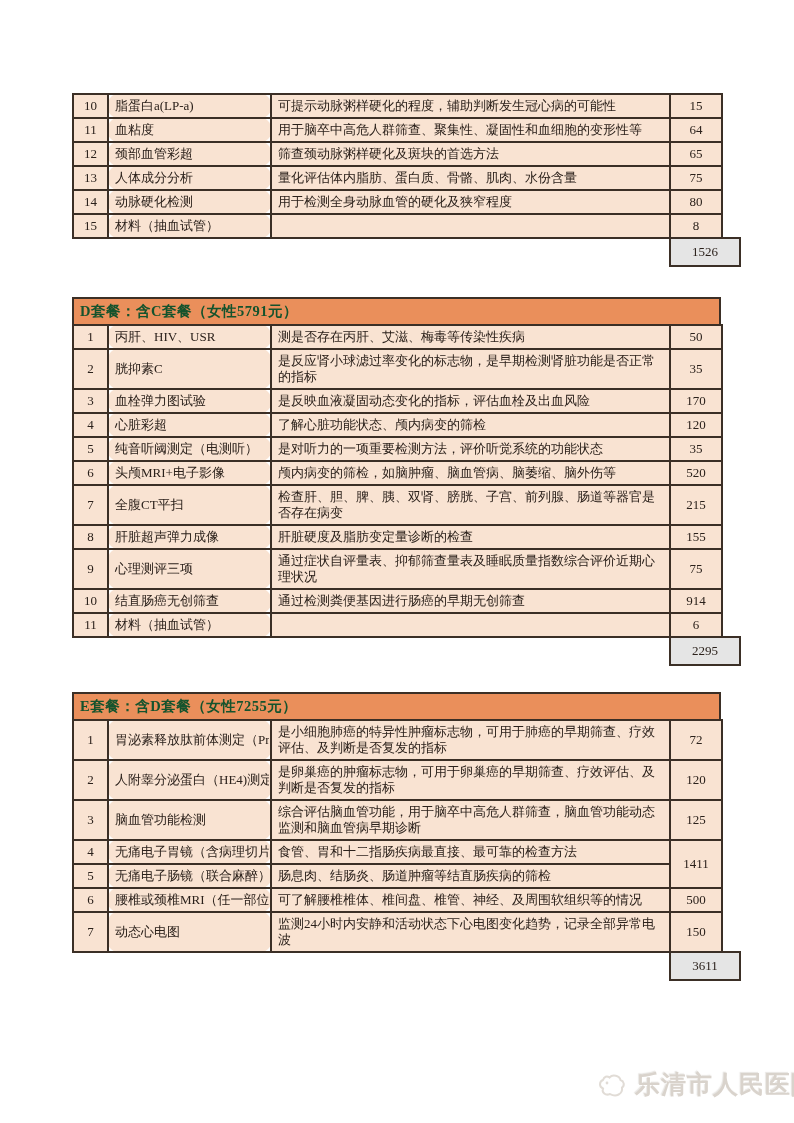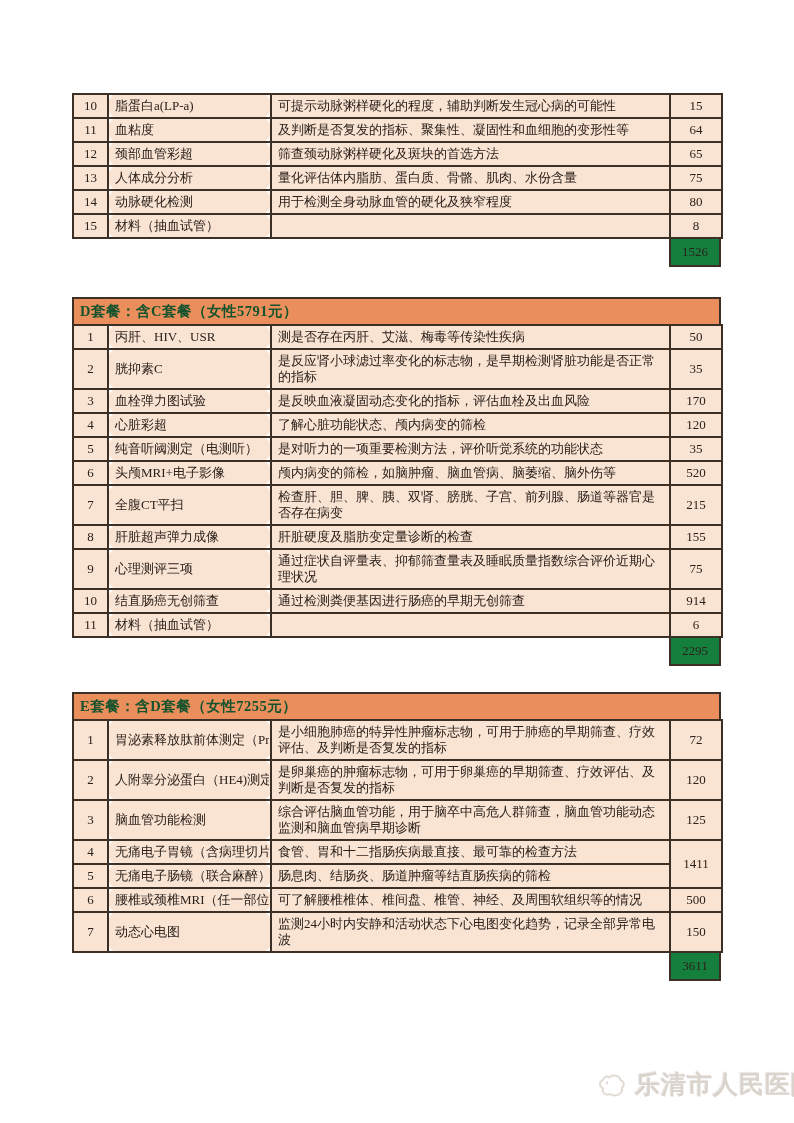--- a/index.html
+++ b/index.html
@@ -47,26 +47,26 @@
     padding: 3px 6px;
     vertical-align: middle;
     color: #2b211b;
   }
   table.pkg-table tr { height: 19px; }
   td.no    { text-align: center; padding: 3px 1px; }
   td.name  { white-space: nowrap; overflow: hidden; border-radius: 10px; }
   td.desc  { }
   td.price { text-align: center; padding: 3px 2px; }
   .total-cell {
-    width: 52px;
+    width: 72px;
     height: 30px;
     margin-left: 597px;
     margin-top: -2px;
     border: 2px solid #3b2f26;
-    background: #15803d;
+    background: #e5e5e5;
     text-align: center;
     font-size: 13px;
     line-height: 26px;
   }
   #section-d { margin-top: 30px; }
   #section-e { margin-top: 26px; }
   .watermark {
     position: absolute;
     left: 596px; top: 1068px;
     display: flex;
@@ -99,21 +99,21 @@
         <tbody>
             <tr>
               <td class="no">10</td>
               <td class="name">脂蛋白a(LP-a)</td>
               <td class="desc">可提示动脉粥样硬化的程度，辅助判断发生冠心病的可能性</td>
               <td class="price">15</td>
             </tr>
             <tr>
               <td class="no">11</td>
               <td class="name">血粘度</td>
-              <td class="desc">及判断是否复发的指标、聚集性、凝固性和血细胞的变形性等</td>
+              <td class="desc">用于脑卒中高危人群筛查、聚集性、凝固性和血细胞的变形性等</td>
               <td class="price">64</td>
             </tr>
             <tr>
               <td class="no">12</td>
               <td class="name">颈部血管彩超</td>
               <td class="desc">筛查颈动脉粥样硬化及斑块的首选方法</td>
               <td class="price">65</td>
             </tr>
             <tr>
               <td class="no">13</td>

